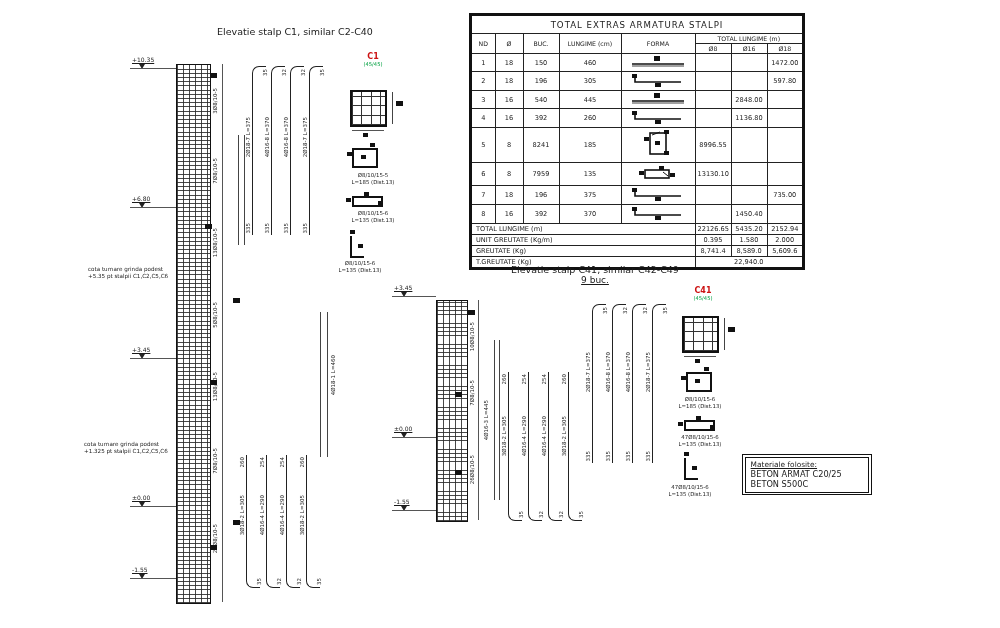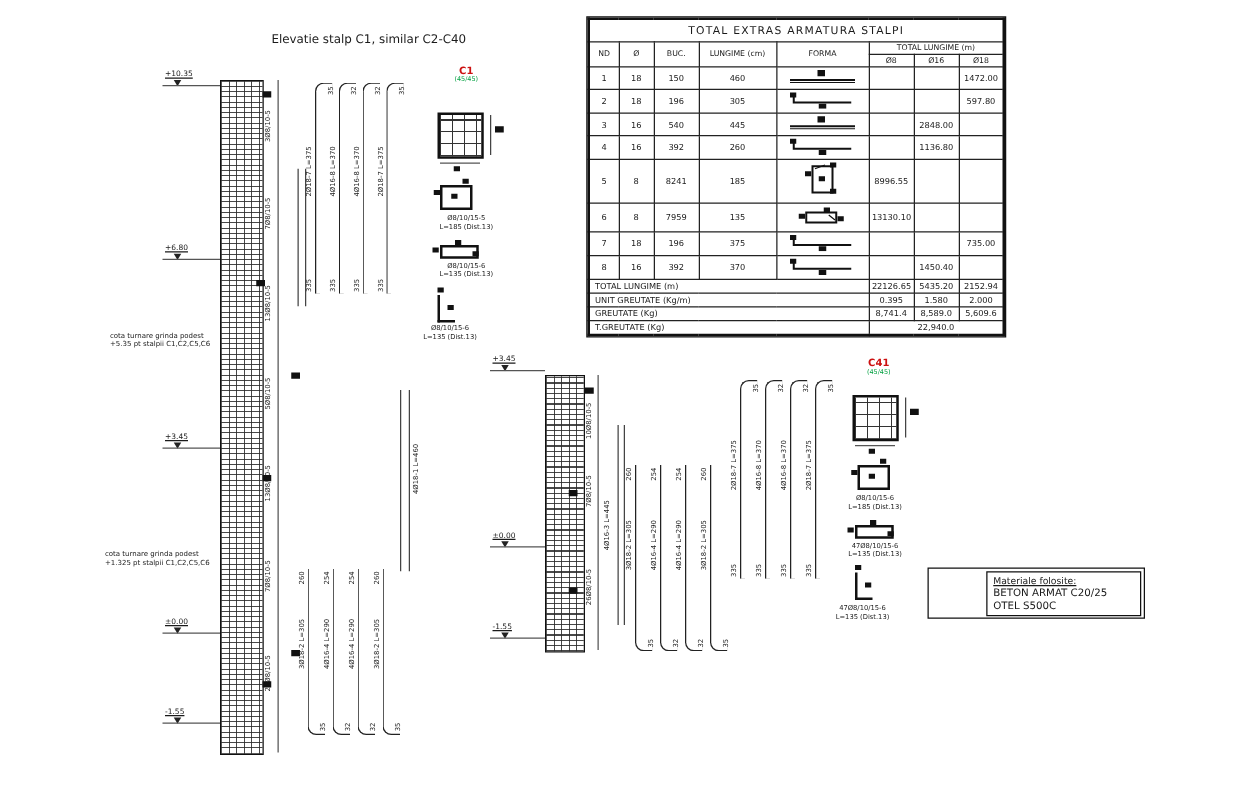--- a/index.html
+++ b/index.html
@@ -47,21 +47,21 @@
   .det-hook{position:absolute;width:12px;height:20px;border-left:2.6px solid #111;border-bottom:2.6px solid #111;}
   .detlbl{position:absolute;font-size:5.4px;line-height:1.25;text-align:center;width:76px;}
   
   .sched{position:absolute;border-collapse:collapse;table-layout:fixed;background:#fff;}
   .sched td{border:1px solid #222;font-size:6.6px;text-align:center;padding:1px 2px;overflow:hidden;}
   .sched{border:2px solid #111;box-shadow:0 0 0 1px #111;}
   .sched .ttl{font-size:8.6px;letter-spacing:1px;height:15px;}
   .sched .hd{font-size:6.2px;}
   .sched .lft{text-align:left;padding-left:4px;}
   
-  .matbox{position:absolute;border:1.6px solid #111;padding-left:44px;}
+  .matbox{position:absolute;border:1.6px solid #111;}
   .matbox .inner{border:0.9px solid #111;margin:1.6px;padding:2px 5px 3px 5px;}
   .mat-title{font-size:7.4px;text-decoration:underline;}
   .mat-line{font-size:8.2px;white-space:nowrap;}
 </style>
 </head>
 <body>
 
 <div class="canvas">
 
   <div class="abs ctr" style="left:160px;top:26px;width:270px">
@@ -364,20 +364,24 @@
       <td>8,589.0</td>
       <td>5,609.6</td>
     </tr>
     <tr>
       <td colspan="5" class="lft">T.GREUTATE (Kg)</td>
       <td colspan="3">22,940.0</td>
     </tr>
   </tbody>
     </table>
 
+  <div class="abs ctr" style="left:455px;top:264px;width:280px">
+    <div class="utitle">Elevatie stalp C41, similar C42-C49</div>
+    <div class="ucount">9 buc.</div>
+  </div>
 
   <div class="col" style="left:436px;top:300px;width:30px;height:220px"></div>
 
   <div class="level" style="left:392px;top:284px;width:44px">
     <span class="lv-val">+3.45</span>
     <span class="lv-tri"></span><div class="lv-line"></div>
   </div>
   <div class="level" style="left:392px;top:425px;width:44px">
     <span class="lv-val">±0.00</span>
     <span class="lv-tri"></span><div class="lv-line"></div>
@@ -476,17 +480,17 @@
   </div>
   <div class="detlbl" style="left:652px;top:484px">
     <div>47Ø8/10/15-6</div>
     <div>L=135 (Dist.13)</div>
   </div>
 
   <div class="matbox" style="left:742px;top:454px;width:128px">
     <div class="inner">
       <div class="mat-title">Materiale folosite:</div>
       <div class="mat-line">BETON ARMAT C20/25</div>
-      <div class="mat-line">OTEL S500C</div>
+      <div class="mat-line">BETON S500C</div>
     </div>
   </div>
 
 </div>
 
 </body></html>

